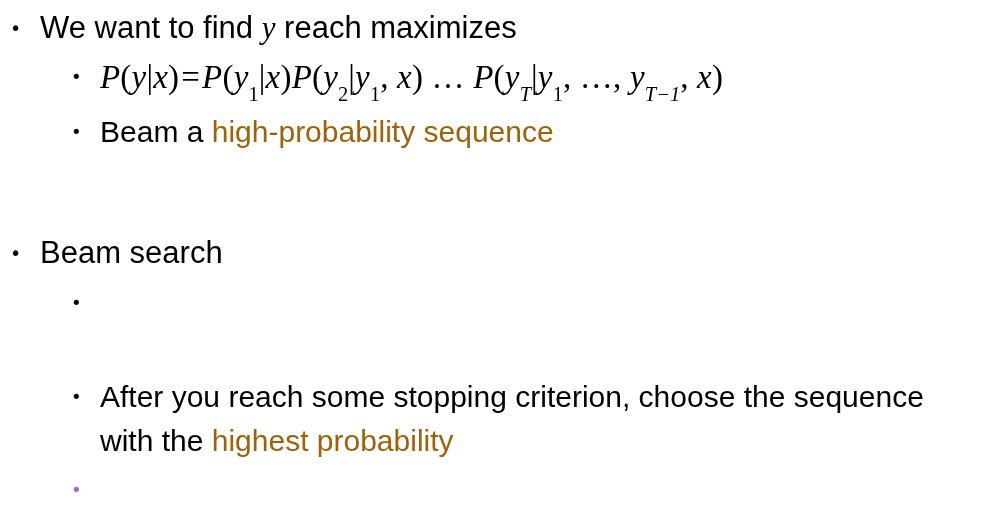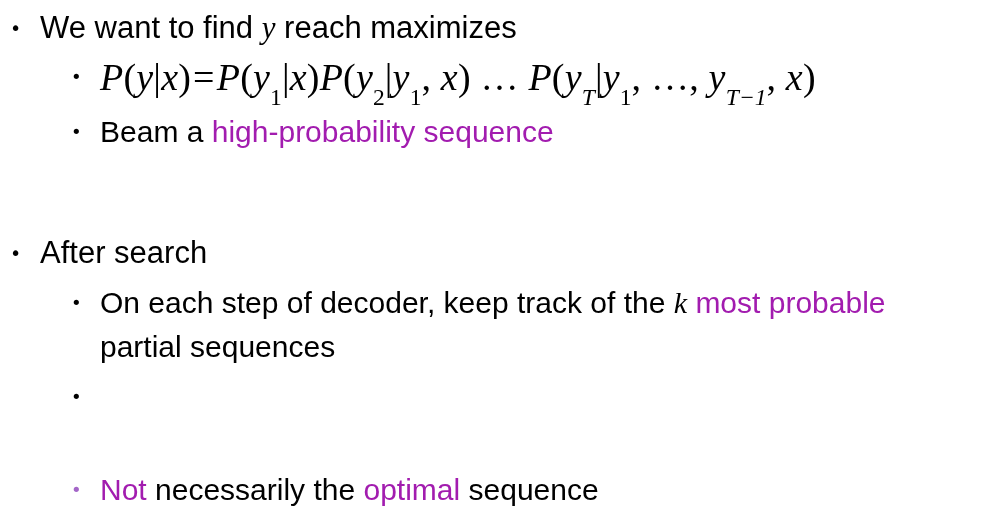--- a/index.html
+++ b/index.html
@@ -60,28 +60,28 @@
     font-size: 30px;
     line-height: 44px;
     padding-left: 100px;
   }
   .lvl2 > .marker {
     left: 71px;
     font-size: 18px;
   }
 
   
-  .accent { color: #a21caf; }
+  .accent { color: #a16207; }
   .marker.accent { color: #a466c8; }
 
   
   .math {
     font-family: "Liberation Serif", "DejaVu Serif", serif;
     font-style: italic;
-    font-size: 38px;
+    font-size: 33px;
     letter-spacing: 0.2px;
     white-space: nowrap;
   }
   .math .up { font-style: normal; }
   .math sub {
     font-size: 0.62em;
     font-style: italic;
     line-height: 0;
     position: relative;
     bottom: -0.28em;
@@ -120,37 +120,36 @@
   <div class="blk" style="top:110px;">
     <div class="li lvl2">
       <span class="marker">•</span>
       <span class="body"><span>Beam a </span><span class="accent">high-probability sequence</span></span>
     </div>
   </div>
 
   <div class="blk" style="top:231px;">
     <div class="li lvl1">
       <span class="marker">•</span>
-      <span class="body">After search</span>
+      <span class="body">Beam search</span>
     </div>
   </div>
 
   <div class="blk" style="top:281px; width:960px;">
     <div class="li lvl2">
       <span class="marker">•</span>
-      <span class="body"><span>On each step of decoder, keep track of the </span><span class="mi">k</span>&nbsp;<span class="accent">most probable</span><span> partial sequences</span></span>
     </div>
   </div>
 
   <div class="blk" style="top:375px; width:960px;">
     <div class="li lvl2">
       <span class="marker">•</span>
+      <span class="body"><span>After you reach some stopping criterion, choose the sequence with the </span><span class="accent">highest probability</span></span>
     </div>
   </div>
 
   <div class="blk" style="top:468px;">
     <div class="li lvl2">
       <span class="marker accent">•</span>
-      <span class="body"><span class="accent">Not</span><span> necessarily the </span><span class="accent">optimal</span><span> sequence</span></span>
     </div>
   </div>
 
 </div>
 
 </body></html>

